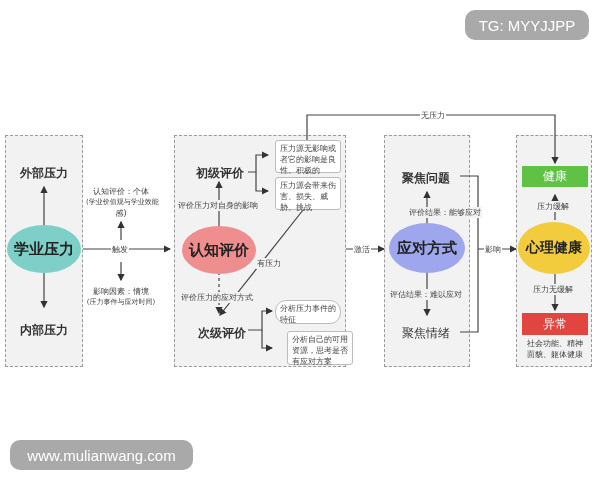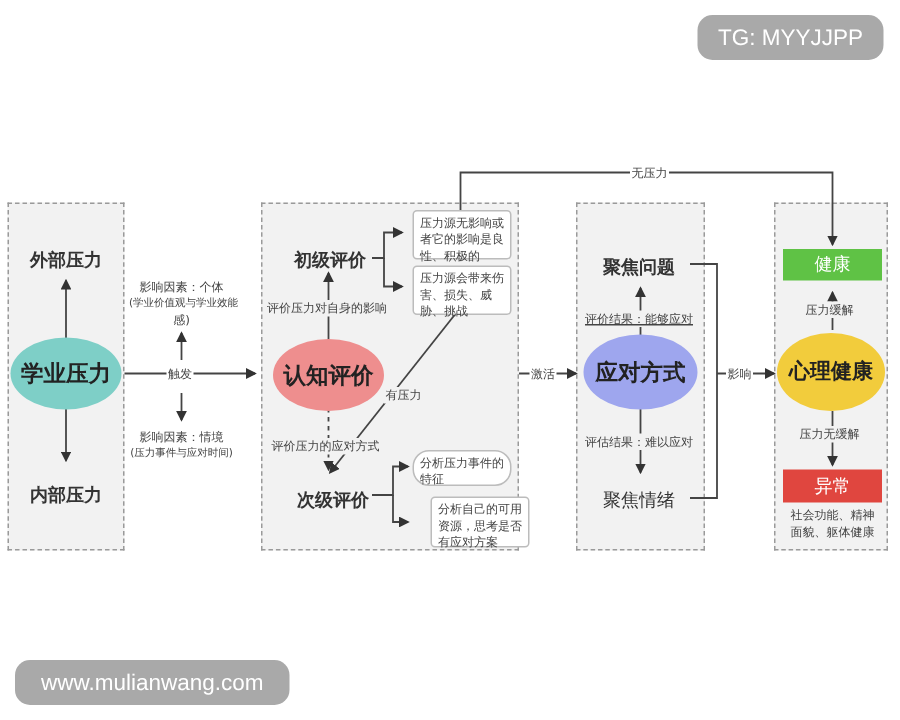--- a/index.html
+++ b/index.html
@@ -60,21 +60,21 @@
 
     <line x1="555" y1="220" x2="555" y2="195" marker-end="url(#ah)"></line>
     <line x1="555" y1="274" x2="555" y2="310" marker-end="url(#ah)"></line>
   </g>
 </svg>
 
 <div class="head" style="left:20px;top:165px;">外部压力</div>
 <div class="oval" style="left:7px;top:225px;width:74px;height:48px;background:#7ecfc7;font-size:15px;">学业压力</div>
 <div class="head" style="left:20px;top:322px;">内部压力</div>
 <div class="lbl c" style="left:86px;top:186px;width:70px;">
-  <div>影响因素：个体</div>
+  <div>认知评价：个体</div>
   <div style="font-size:7px;">(学业价值观与学业效能</div>
   <div>感)</div>
 </div>
 <div class="lbl c bg-white" style="left:111px;top:244px;background:#fff;">触发</div>
 <div class="lbl c" style="left:86px;top:286px;width:70px;">
   <div>影响因素：情境</div>
   <div style="font-size:7px;">(压力事件与应对时间)</div>
 </div>
 
 <div class="head" style="left:196px;top:165px;">初级评价</div>
@@ -86,21 +86,21 @@
 <div class="lbl bg-white" style="left:180px;top:292px;">评价压力的应对方式</div>
 <div class="head" style="left:198px;top:325px;">次级评价</div>
 <div class="note" style="left:275px;top:300px;width:66px;height:24px;border-radius:11px;">分析压力事件的特征</div>
 <div class="note" style="left:275px;top:331px;width:66px;height:34px;margin-left:12px;">分析自己的可用资源，思考是否有应对方案</div>
 
 <div class="lbl" style="left:420px;top:110px;background:#fff;padding:0 1px;">无压力</div>
 <div class="lbl" style="left:353px;top:244px;background:#fff;padding:0 1px;">激活</div>
 <div class="lbl" style="left:484px;top:244px;background:#fff;padding:0 1px;">影响</div>
 
 <div class="head" style="left:402px;top:170px;">聚焦问题</div>
-<div class="lbl bg-white" style="left:389px;top:207px;text-decoration:underline;">评价结果：能够应对</div>
+<div class="lbl bg-white" style="left:408px;top:207px;">评价结果：能够应对</div>
 <div class="oval" style="left:389px;top:223px;width:76px;height:50px;background:#9ea6ee;font-size:15px;">应对方式</div>
 <div class="lbl bg-white" style="left:389px;top:289px;">评估结果：难以应对</div>
 <div class="head" style="left:402px;top:325px;font-weight:normal;">聚焦情绪</div>
 
 <div class="rect" style="left:522px;top:166px;width:66px;height:21px;background:#5fc245;">健康</div>
 <div class="lbl c bg-white" style="left:536px;top:201px;">压力缓解</div>
 <div class="oval" style="left:518px;top:222px;width:72px;height:52px;background:#f2cc3c;font-size:14px;">心理健康</div>
 <div class="lbl c bg-white" style="left:532px;top:284px;">压力无缓解</div>
 <div class="rect" style="left:522px;top:313px;width:66px;height:22px;background:#e0463f;">异常</div>
 <div class="lbl c" style="left:522px;top:338px;width:66px;">

